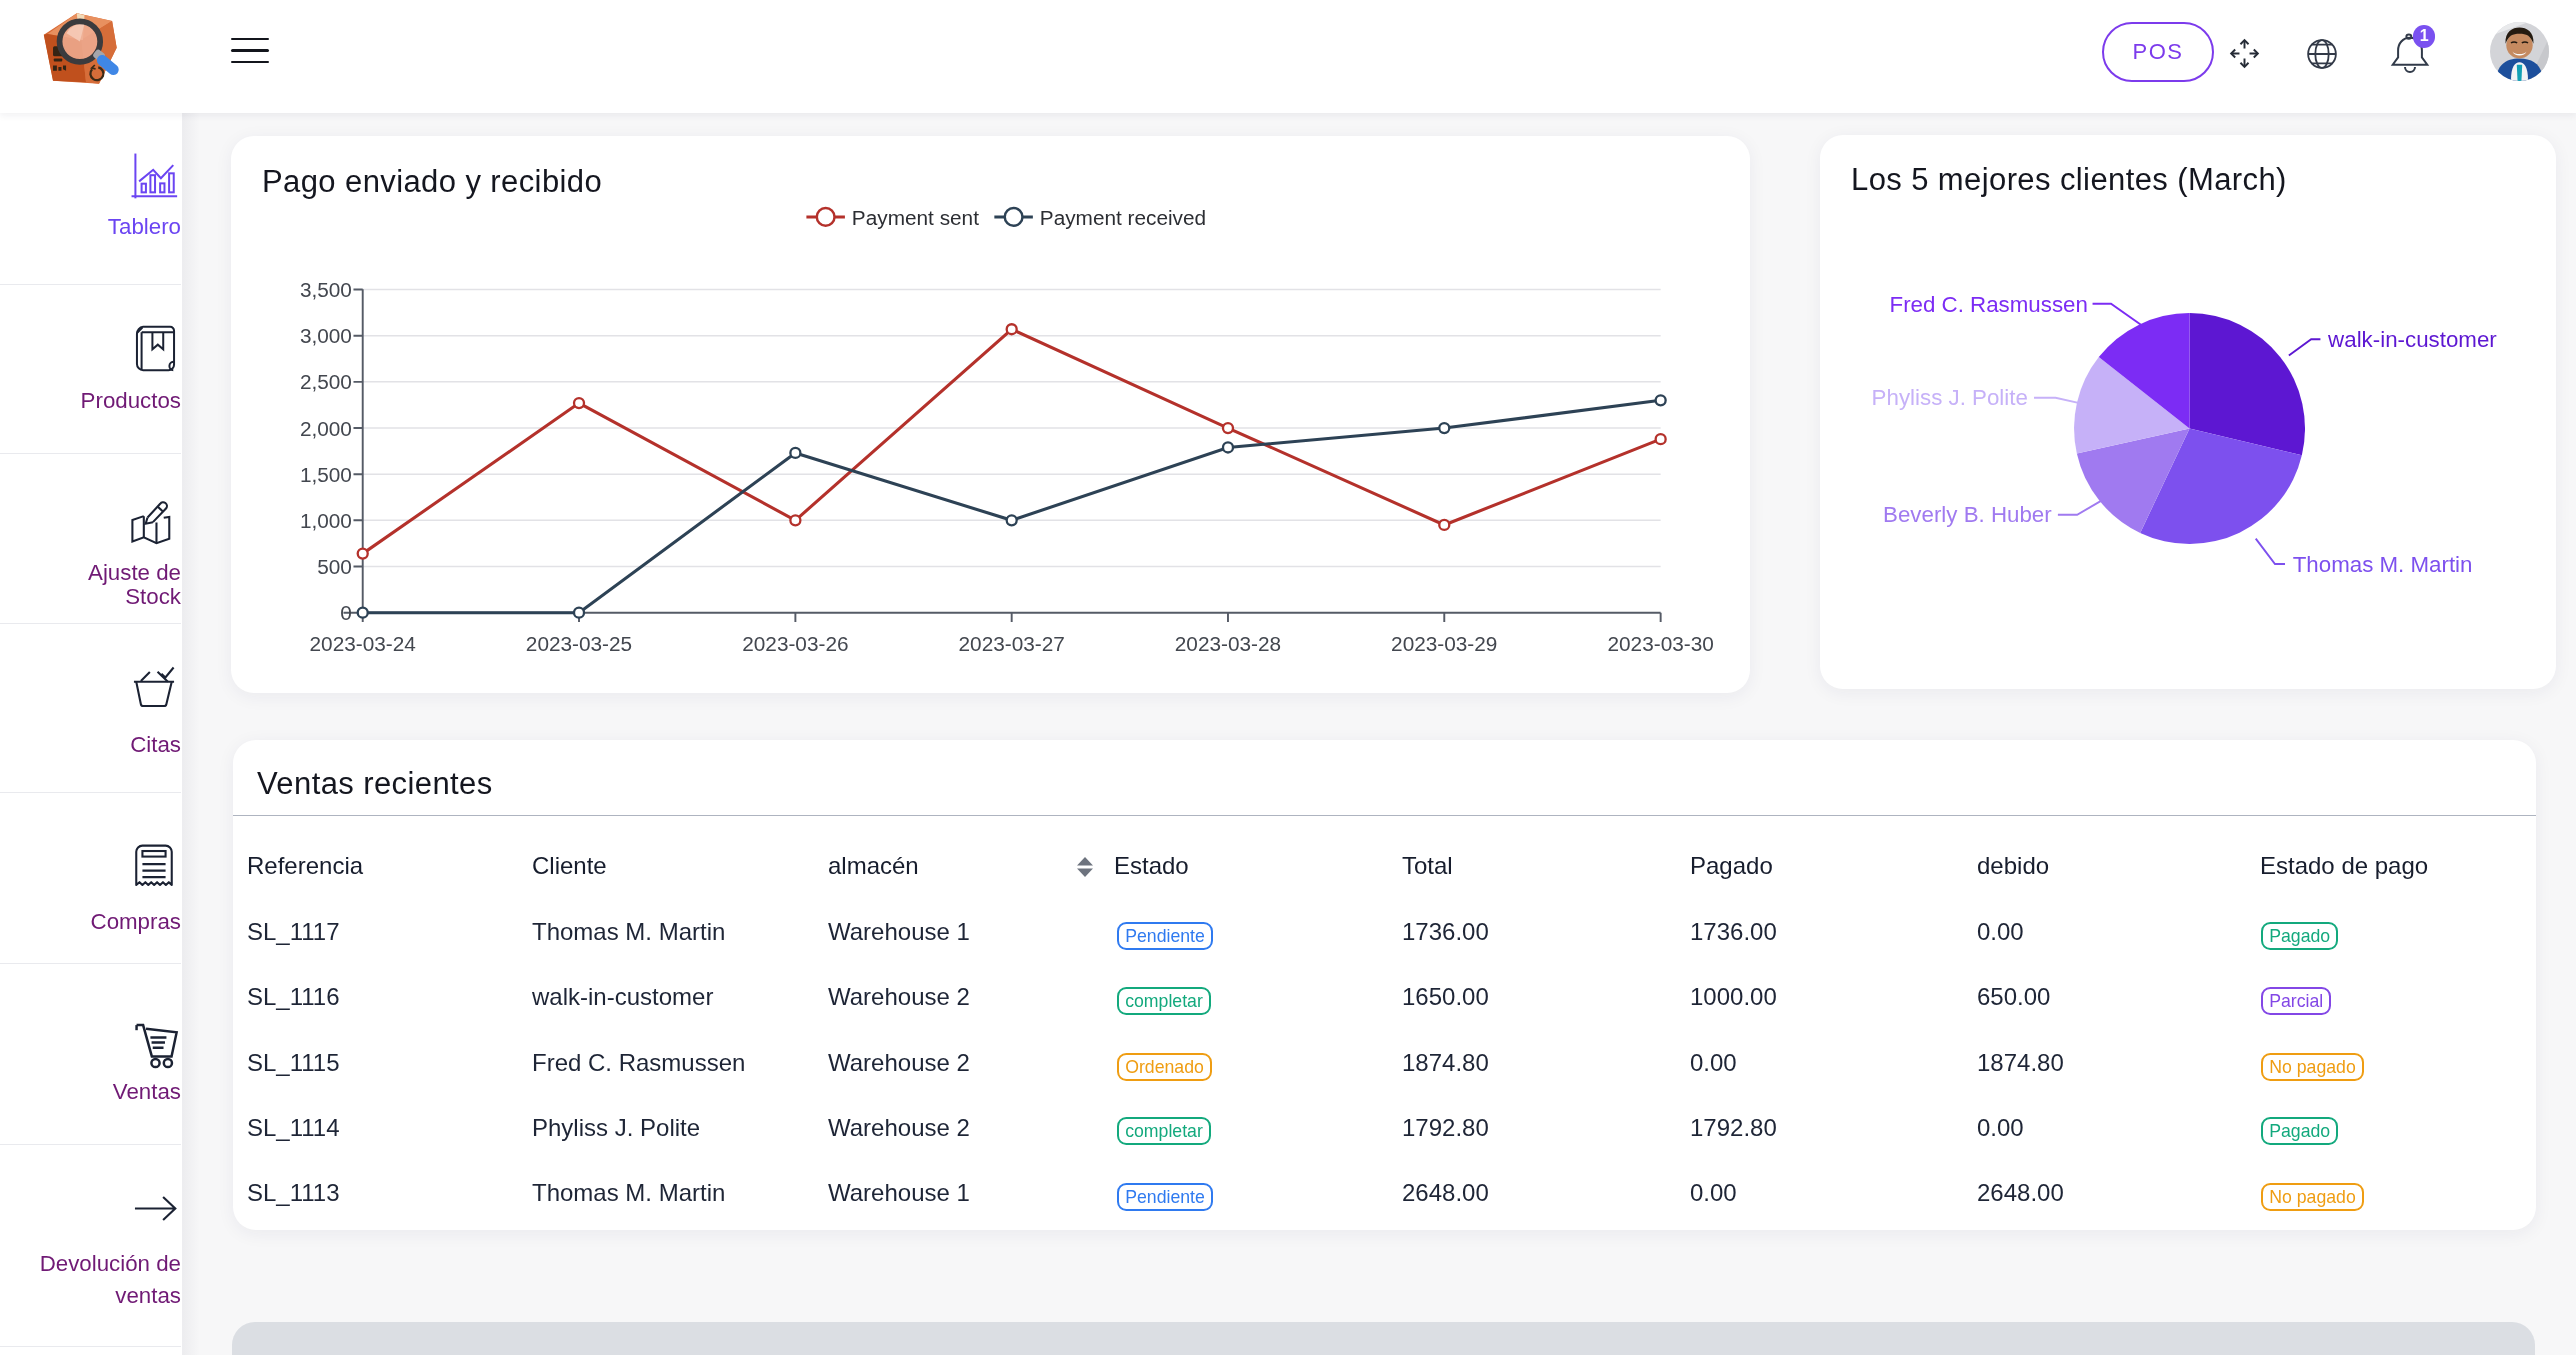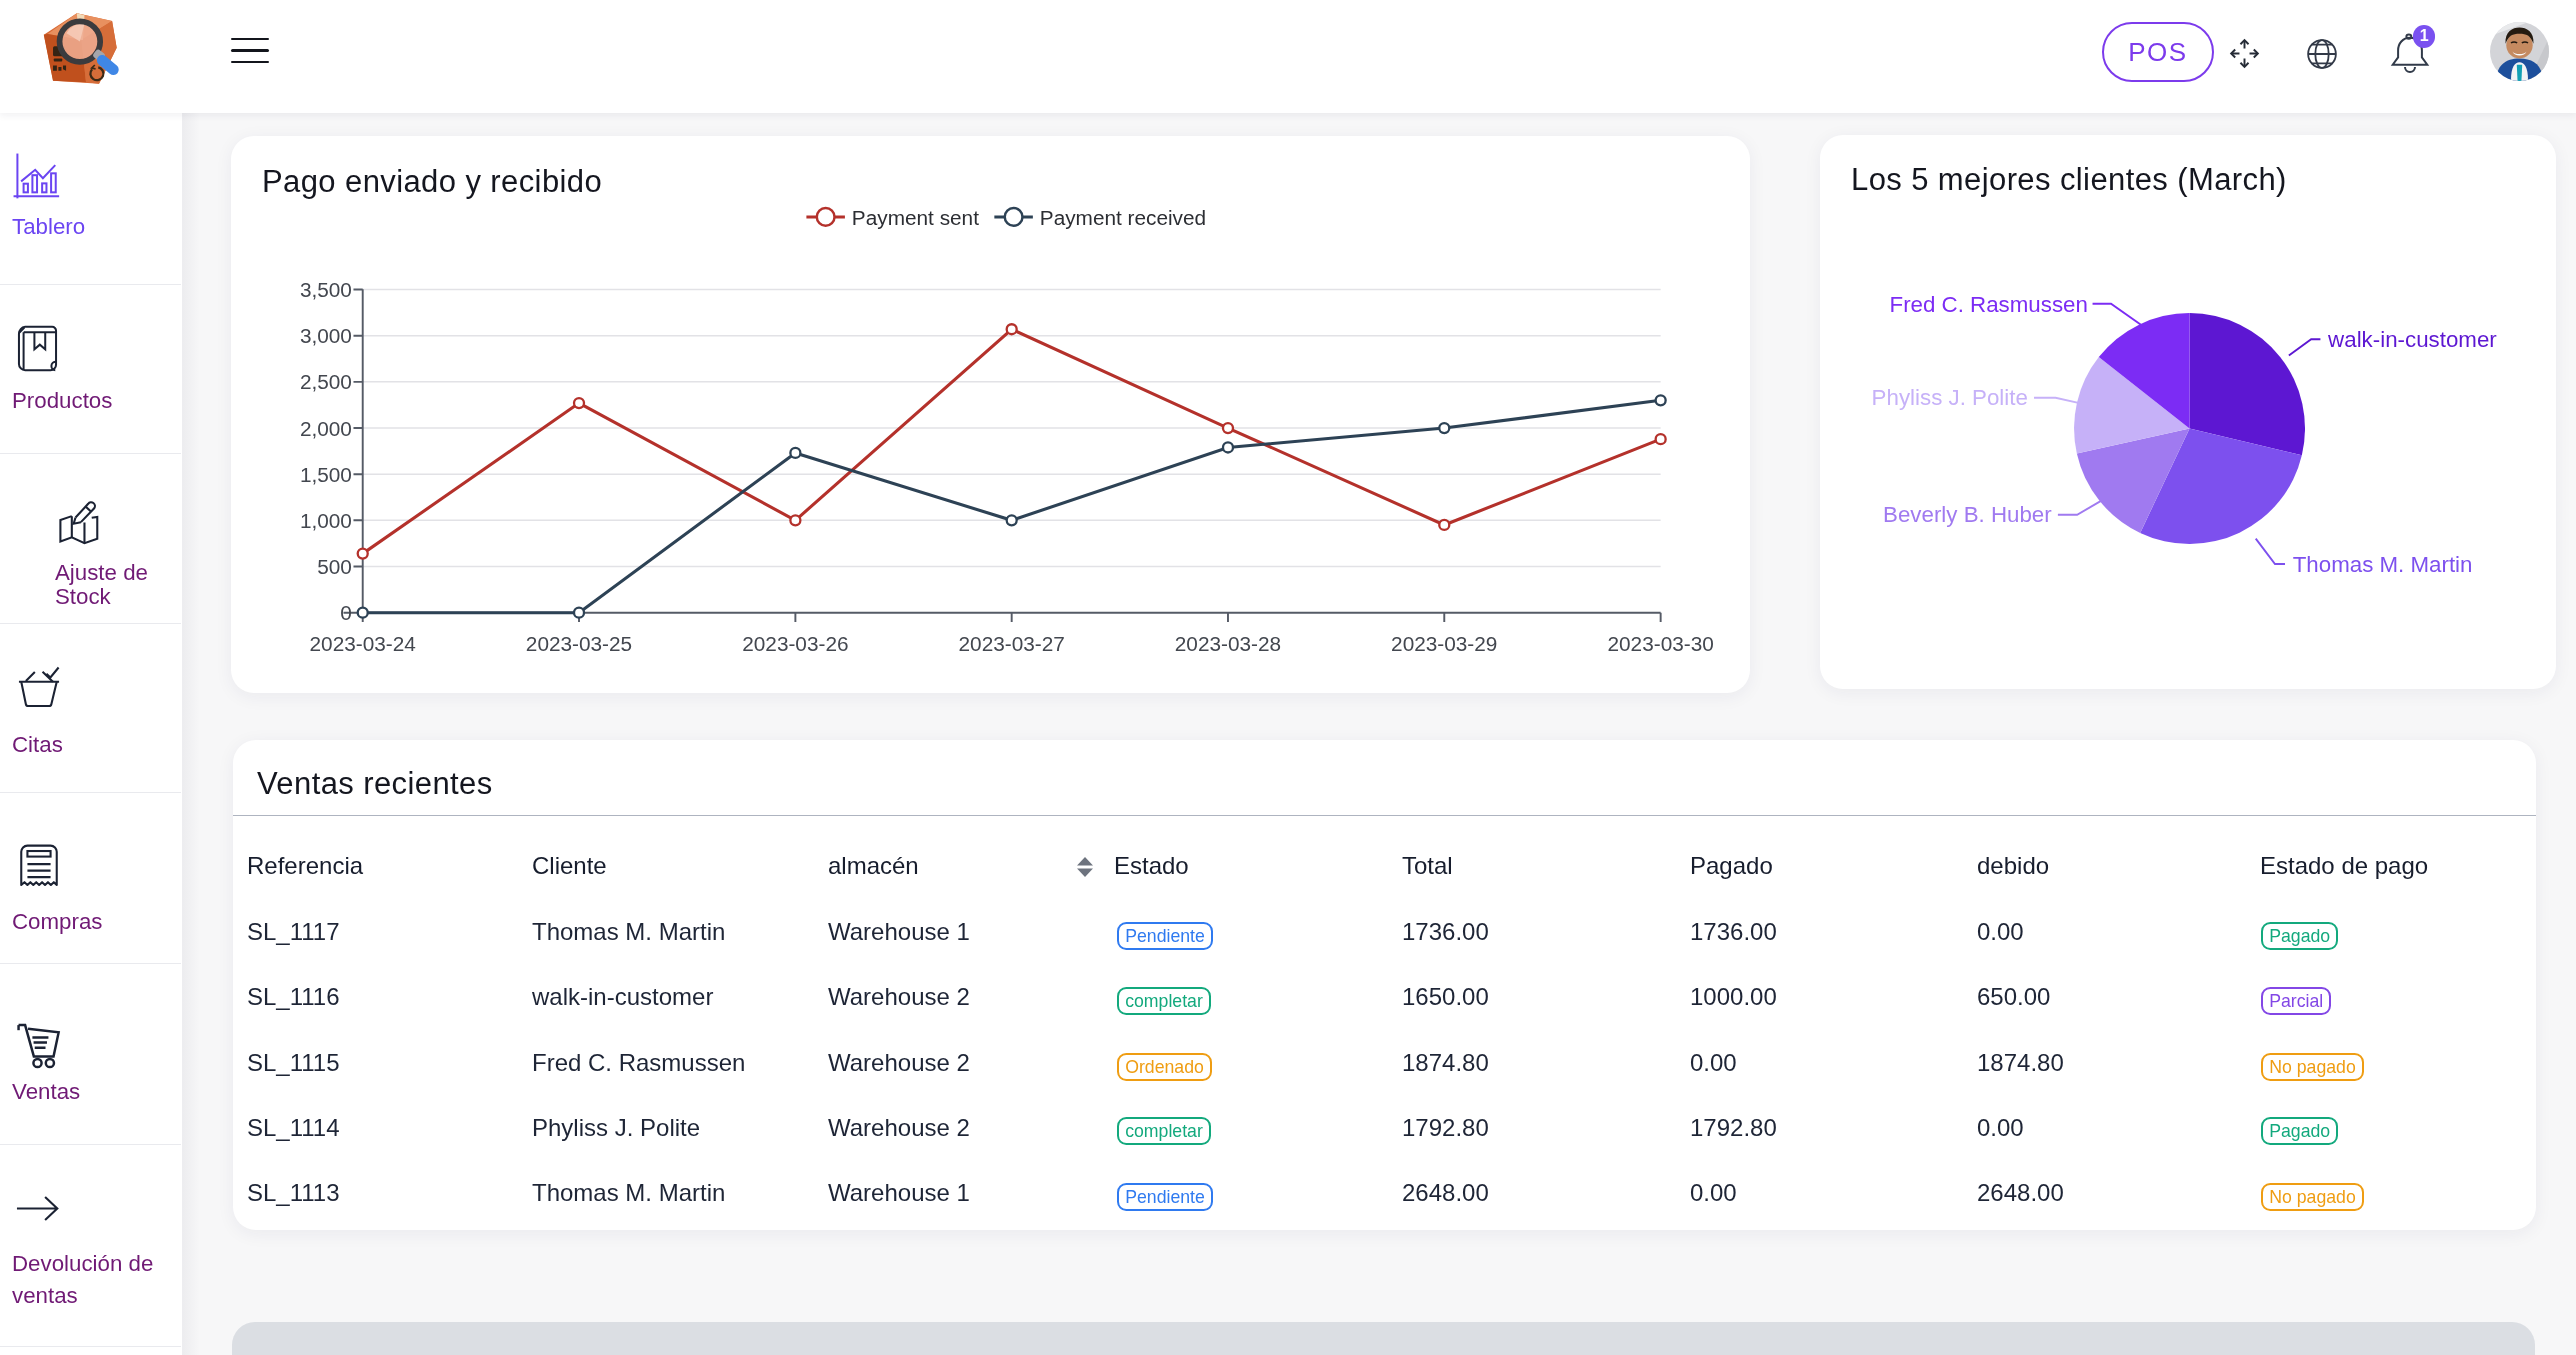--- a/index.html
+++ b/index.html
@@ -1,32 +1,32 @@
 <!DOCTYPE html>
 <html style="font-size:12.3px"><head>
 <meta charset="utf-8">
 <style>
 * { margin:0; padding:0; box-sizing:border-box; }
 html,body { width:2576px; height:1356px; overflow:hidden; }
 body { font-family:"Liberation Sans",sans-serif; background:#f7f7f8; position:relative; color:#1b2233; }
 #header { position:absolute; left:0; top:0; width:2576px; height:113px; background:#fff; box-shadow:0 2.3px 7.7px rgba(30,30,60,.07); z-index:10; }
 #sidebar { position:absolute; left:0; top:113px; width:183px; height:1243px; background:#fff; border-right:1.5px solid #ededf0; z-index:5; }
-.sitem { position:absolute; left:12px; width:181px; text-align:left; }
+.sitem { position:absolute; left:0; width:181px; text-align:right; }
 .sitem .lbl { display:block; font-size:22.3px; color:#701a75; margin-top:12.3px; line-height:24px; }
 .sitem.active .lbl { color:#6b45f2; }
 .sdiv { position:absolute; left:0; width:181px; height:0; border-top:1.5px solid #e9eaee; }
 .card { position:absolute; background:#fff; border-radius:23px; box-shadow:0 3.1px 18.5px rgba(40,40,80,.06); }
 #chartcard { left:231px; top:136px; width:1519px; height:557px; }
 #piecard  { left:1798px; top:135px; width:736px; height:554px;margin-left:22px; }
 #tablecard{ left:233px; top:740px; width:2303px; height:490px; }
 #graybar  { position:absolute; left:232px; top:1322px; width:2303px; height:34px; background:#dbdee3; border-radius:23px 23px 0 0; }
 .ctitle { position:absolute; font-size:31px; color:#14161f; letter-spacing:0.4px; }
 #hamb { position:absolute; left:231px; top:38px; width:38px; height:28px; }
 #hamb div { height:2.3px; background:#13151c; margin-bottom:9.2px; border-radius:1.5px; }
-#posbtn { position:absolute; left:2102px; top:22.3px; width:112px; height:60px; border:2.3px solid #7c3bec; border-radius:31px; color:#7c3bec; font-size:26px; letter-spacing:1.5px; text-align:center; line-height:56px; }
+#posbtn { position:absolute; left:2102px; top:22.3px; width:112px; height:60px; border:2.3px solid #7c3bec; border-radius:31px; color:#7c3bec; font-size:22px; letter-spacing:1.5px; text-align:center; line-height:56px; }
 .hicon { position:absolute; top:0; }
 #avatar { position:absolute; left:2490px; top:21.6px; width:59px; height:59px; border-radius:50%; overflow:hidden; }
 #belldot { position:absolute; left:2413px; top:25.4px; width:22.3px; height:22.3px; border-radius:50%; background:#7a51f0; color:#fff; font-size:16px; font-weight:bold; text-align:center; line-height:22.3px; z-index:3;}
 
 .th { position:absolute; font-size:24px; font-weight:normal; color:#171d2d; }
 .td { position:absolute; font-size:24px; color:#1e2536; }
 .badge { position:absolute; font-size:17.7px; border-radius:9.2px; border:2.3px solid; padding:0 6.2px; height:28px; line-height:24px; }
 .b-blue   { color:#2f7af0; border-color:#2f7af0; }
 .b-green  { color:#13a97d; border-color:#13a97d; }
 .b-orange { color:#ef9d12; border-color:#ef9d12; }

